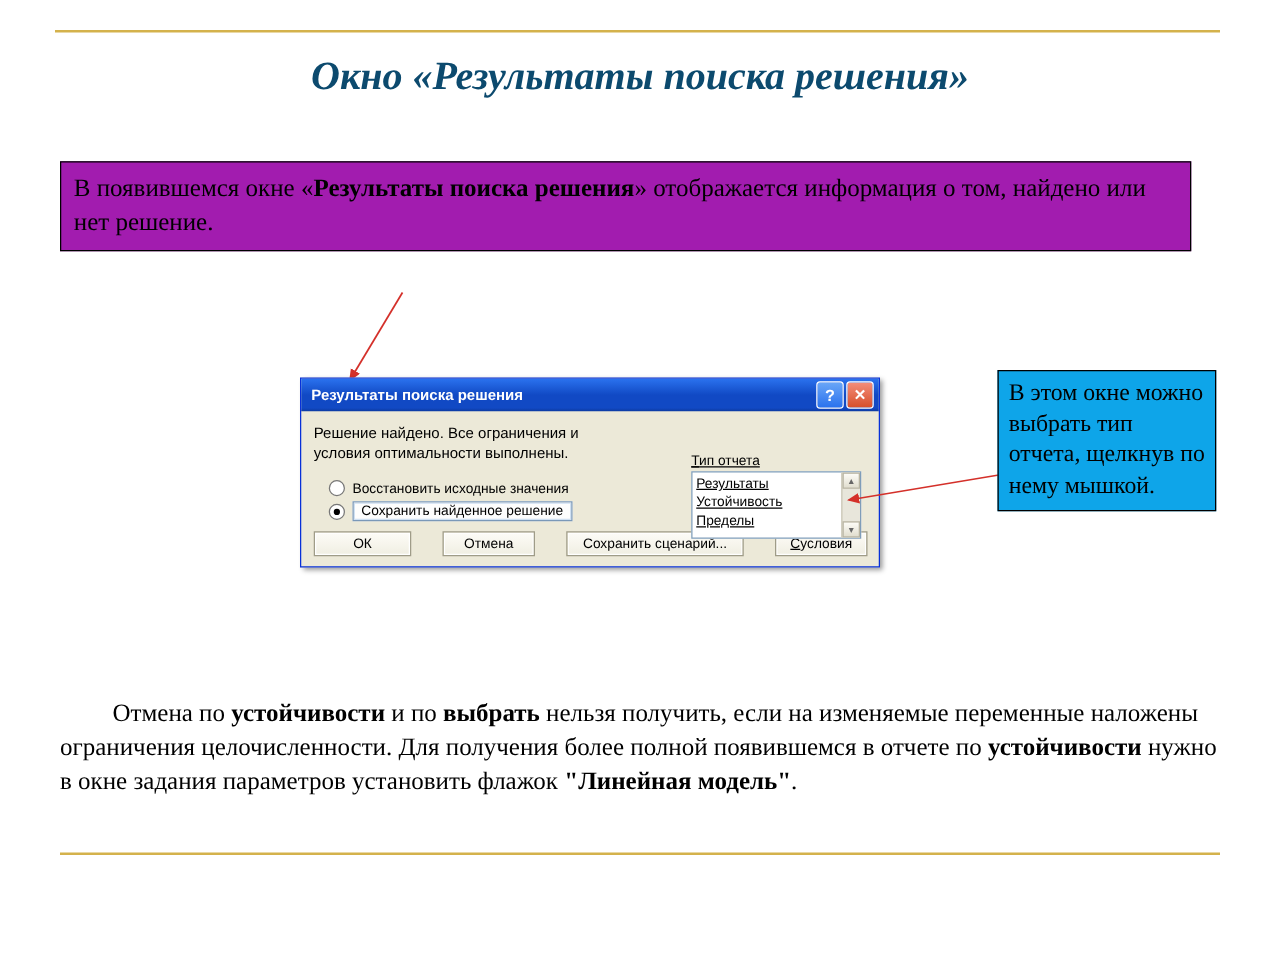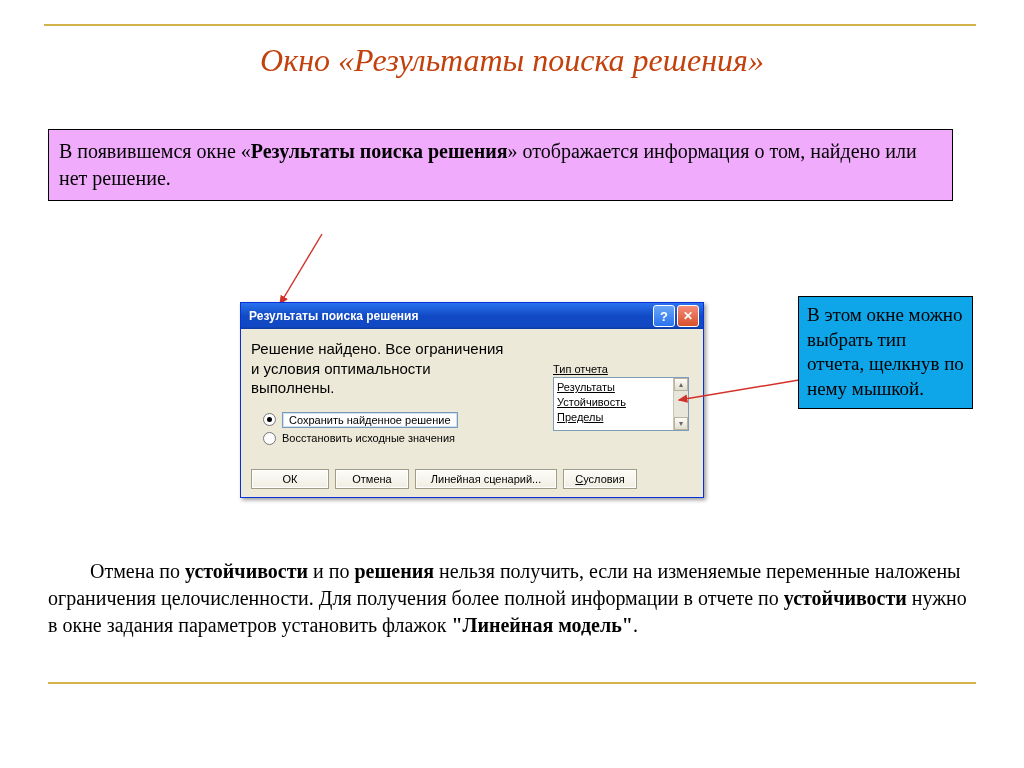--- a/index.html
+++ b/index.html
@@ -19,33 +19,34 @@
     padding: 24px 48px 30px 48px;
   }
   .top-rule {
     border-top: 2px solid #d4b24c;
     height: 0;
     margin-left: -4px;
   }
   .title {
     font-style: italic;
     font-size: 32px;
-    color: #c2410c;
+    color: #0c4a6e;
     text-align: center;
     margin: 16px 0 50px 0;
     font-family: "Times New Roman", serif;
+    font-weight: bold;
   }
   .callout-top {
     border: 1px solid #000;
     padding: 8px 10px;
     font-size: 20px;
     line-height: 1.35;
     width: 905px;
     box-sizing: border-box;
-    background: #f0abfc;
+    background: #a21caf;
   }
   .callout-right {
     position: absolute;
     left: 798px;
     top: 296px;
     width: 175px;
     border: 1px solid #000;
     padding: 6px 8px;
     font-size: 19px;
     line-height: 1.3;
@@ -83,21 +84,21 @@
     display: flex; align-items: center; justify-content: center;
     font-weight: bold;
     font-family: Arial, sans-serif;
   }
   .tbbtn.help { background: linear-gradient(#6aa6f7,#2a72ee); color:#fff; font-size:13px;}
   .tbbtn.close { background: linear-gradient(#f48d7a,#d64f2a); color:#fff; font-size:12px;}
   .dialog-body {
     padding: 10px 10px 8px 10px;
   }
   .status-text {
-    font-size: 15px;
+    font-size: 12px;
     line-height: 1.3;
     width: 260px;
   }
   .radio-group {
     margin-top: 14px;
     margin-left: 12px;
     font-size: 11px;
   }
   .radio-row {
     display: flex;
@@ -155,23 +156,23 @@
     height: 13px;
     background: linear-gradient(#fdfcf7,#e1decf);
     border: 1px solid #b8b4a2;
     box-sizing: border-box;
     font-size: 8px;
     text-align: center;
     line-height: 11px;
     color: #666;
   }
   .btn-row {
-    margin-top: 24px;
+    margin-top: 8px;
     display: flex;
-    gap: 6px;
+    gap: 25px;
   }
   .winbtn {
     background: linear-gradient(#fdfcf7,#f0eee2);
     border: 1px solid #9f9c88;
     box-shadow: inset 0 0 0 1px #fff;
     font-size: 11px;
     font-family: Tahoma, sans-serif;
     padding: 3px 0;
     text-align: center;
     min-width: 72px;
@@ -229,26 +230,26 @@
       <span>Результаты поиска решения</span>
       <span class="spacer"></span>
       <span class="tbbtn help">?</span>
       <span class="tbbtn close">✕</span>
     </div>
     <div class="dialog-body dialog-wrap">
       <div class="status-text">Решение найдено. Все ограничения и условия оптимальности выполнены.</div>
 
       <div class="radio-group">
         <div class="radio-row">
+          <span class="radio-dot"></span>
+          <span>Восстановить исходные значения</span>
+        </div>
+        <div class="radio-row">
           <span class="radio-dot sel"></span>
           <span class="radio-label-sel">Сохранить найденное решение</span>
-        </div>
-        <div class="radio-row">
-          <span class="radio-dot"></span>
-          <span>Восстановить исходные значения</span>
         </div>
       </div>
 
       <div class="group-box">
         <div class="group-label">
           <span class="u">Т</span><span>ип отчета</span>
         </div>
         <div class="listbox">
           <div>Результаты</div>
           <div>Устойчивость</div>
@@ -257,37 +258,37 @@
             <div class="arr">▴</div>
             <div style="flex:1"></div>
             <div class="arr" style="position:absolute;bottom:0;left:0;right:0">▾</div>
           </div>
         </div>
       </div>
 
       <div class="btn-row">
         <div class="winbtn ok">ОК</div>
         <div class="winbtn">Отмена</div>
-        <div class="winbtn wide">Линейная сценарий...</div>
+        <div class="winbtn wide">Сохранить сценарий...</div>
         <div class="winbtn">
           <span class="u">С</span><span>условия</span>
         </div>
       </div>
     </div>
   </div>
 
   <svg class="arrow-svg" style="left:673px; top:376px;" width="130" height="44">
     <defs>
       <marker id="ah2" markerWidth="8" markerHeight="8" refX="6" refY="3" orient="auto">
         <path d="M0,0 L7,3 L0,6 Z" fill="#d4302a"></path>
       </marker>
     </defs>
     <line x1="126" y1="4" x2="6" y2="24" stroke="#d4302a" stroke-width="1.4" marker-end="url(#ah2)"></line>
   </svg>
 
   <div class="callout-right">В этом окне можно выбрать тип отчета, щелкнув по нему мышкой.</div>
 
   <div class="footnote">
-    <span class="indent"></span><span>Отмена по </span><b>устойчивости</b><span> и по </span><b>решения</b><span> нельзя получить, если на изменяемые переменные наложены ограничения целочисленности. Для получения более полной информации в отчете по </span><b>устойчивости</b><span> нужно в окне задания параметров установить флажок </span><b>"Линейная модель"</b><span>.</span>
+    <span class="indent"></span><span>Отмена по </span><b>устойчивости</b><span> и по </span><b>выбрать</b><span> нельзя получить, если на изменяемые переменные наложены ограничения целочисленности. Для получения более полной появившемся в отчете по </span><b>устойчивости</b><span> нужно в окне задания параметров установить флажок </span><b>"Линейная модель"</b><span>.</span>
   </div>
 
   <div class="bottom-rule"></div>
 </div>
 
 </body></html>

